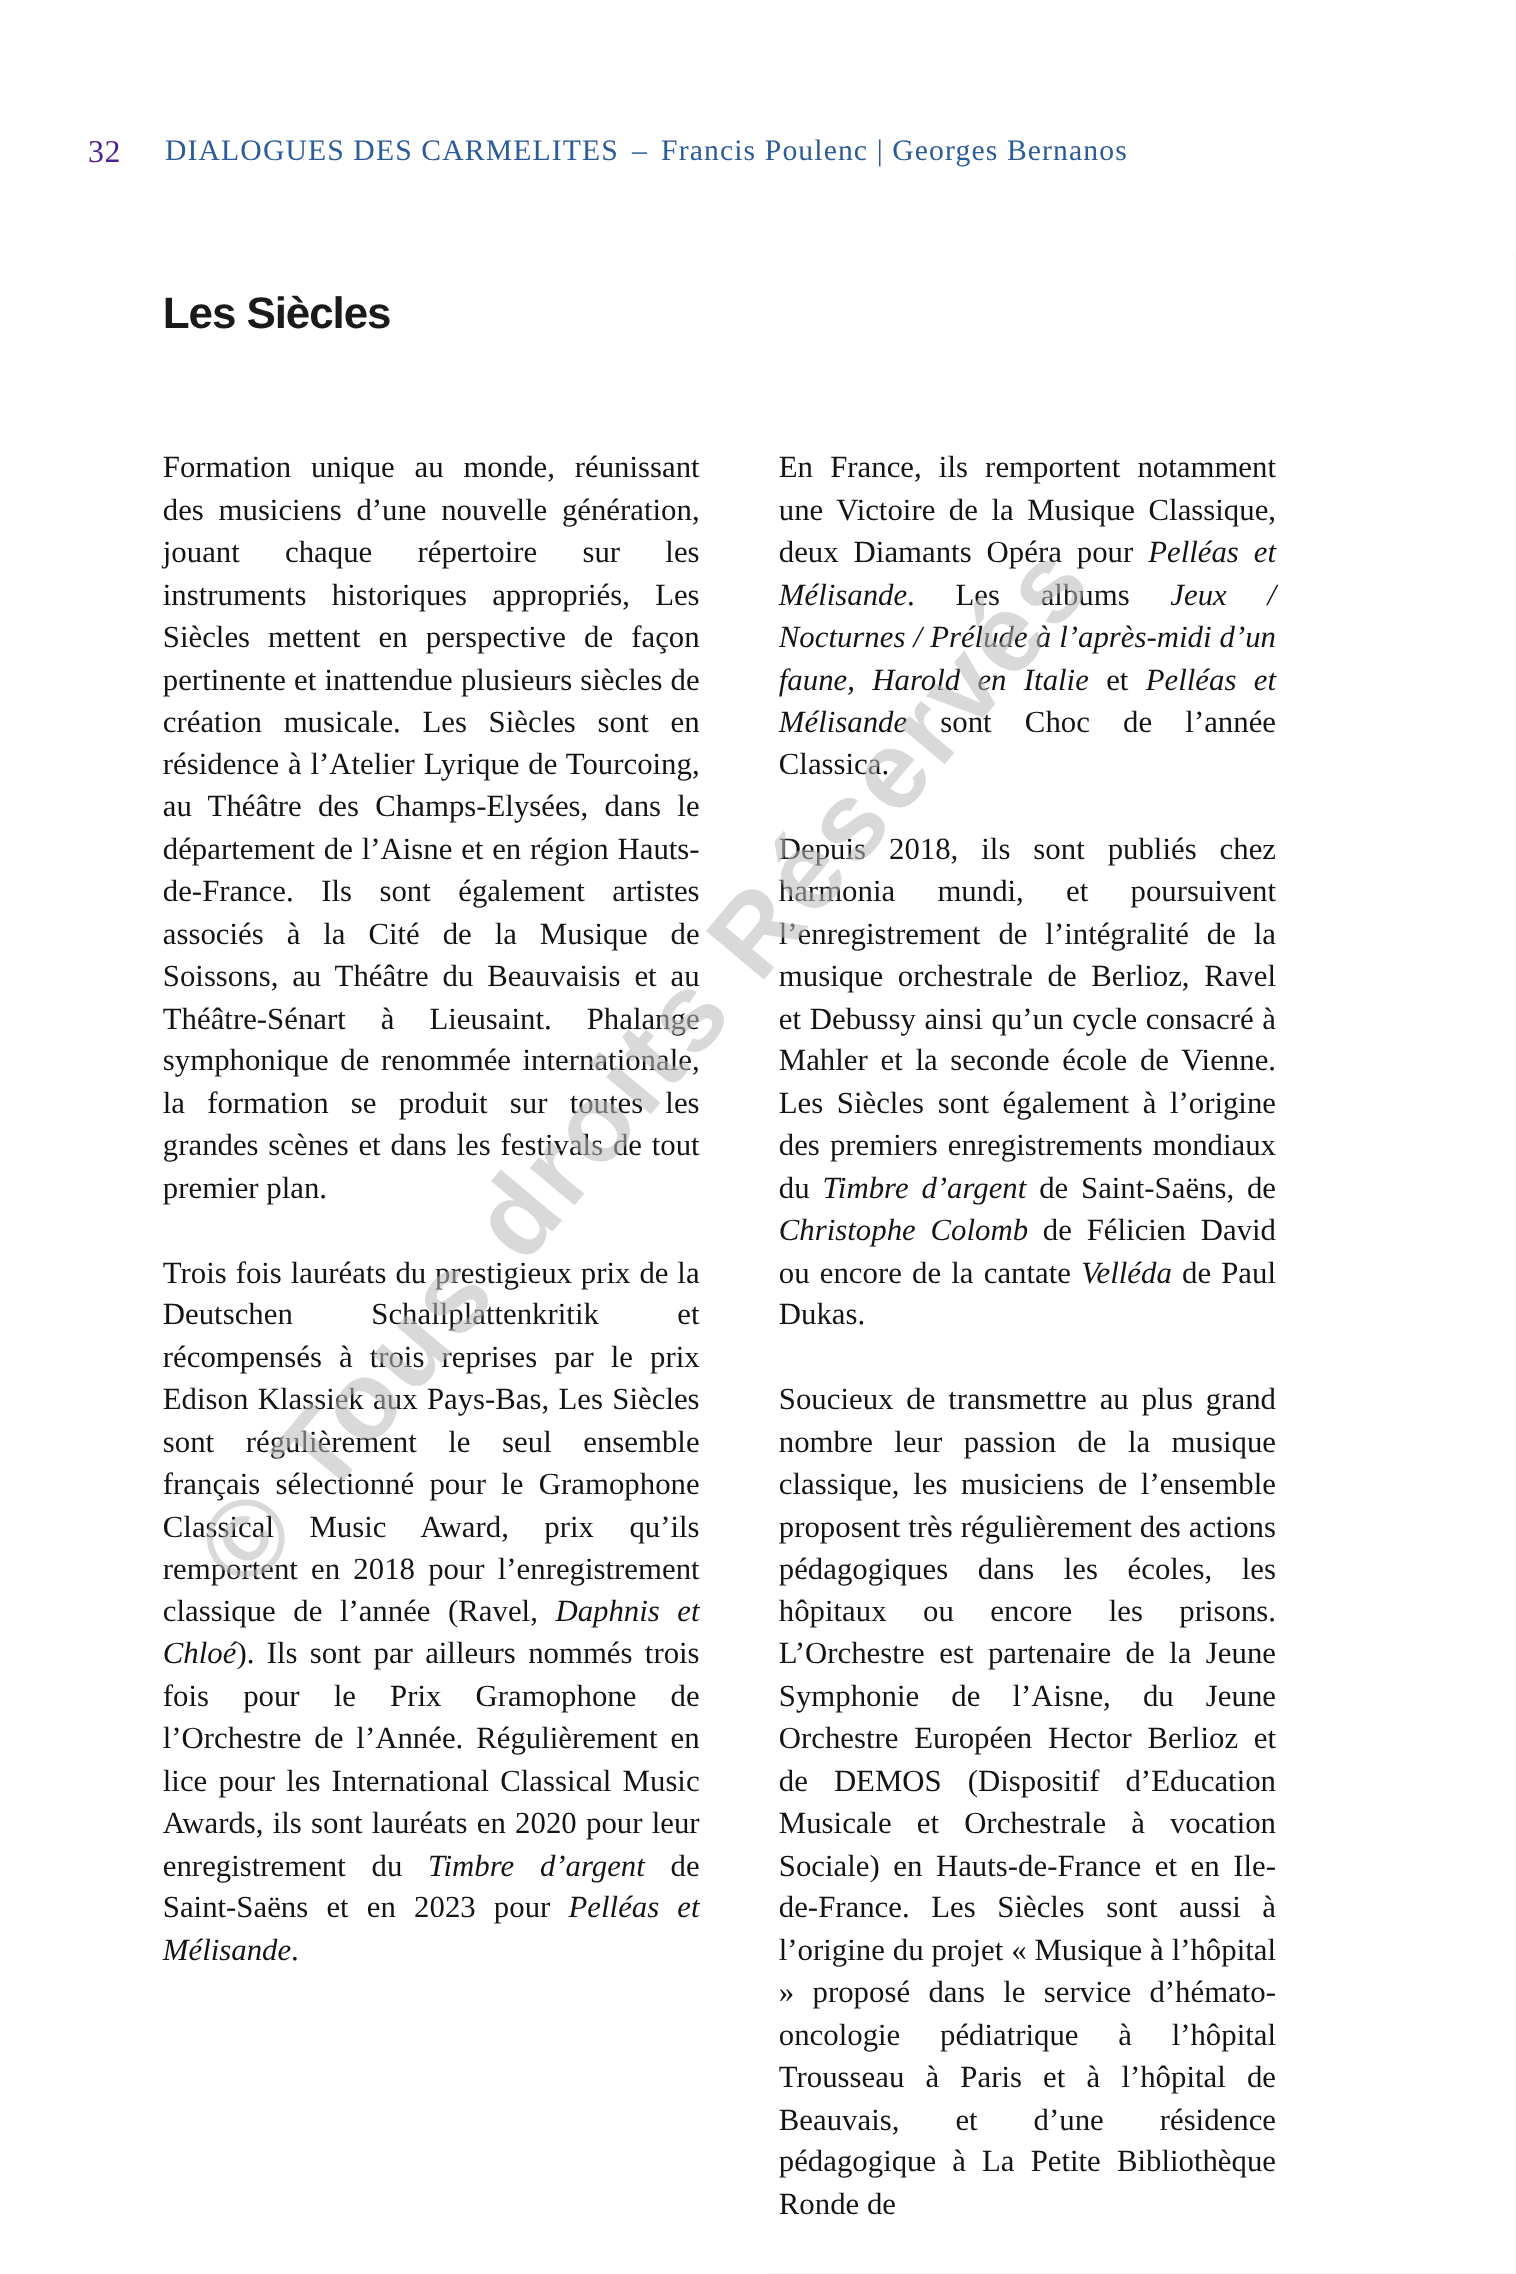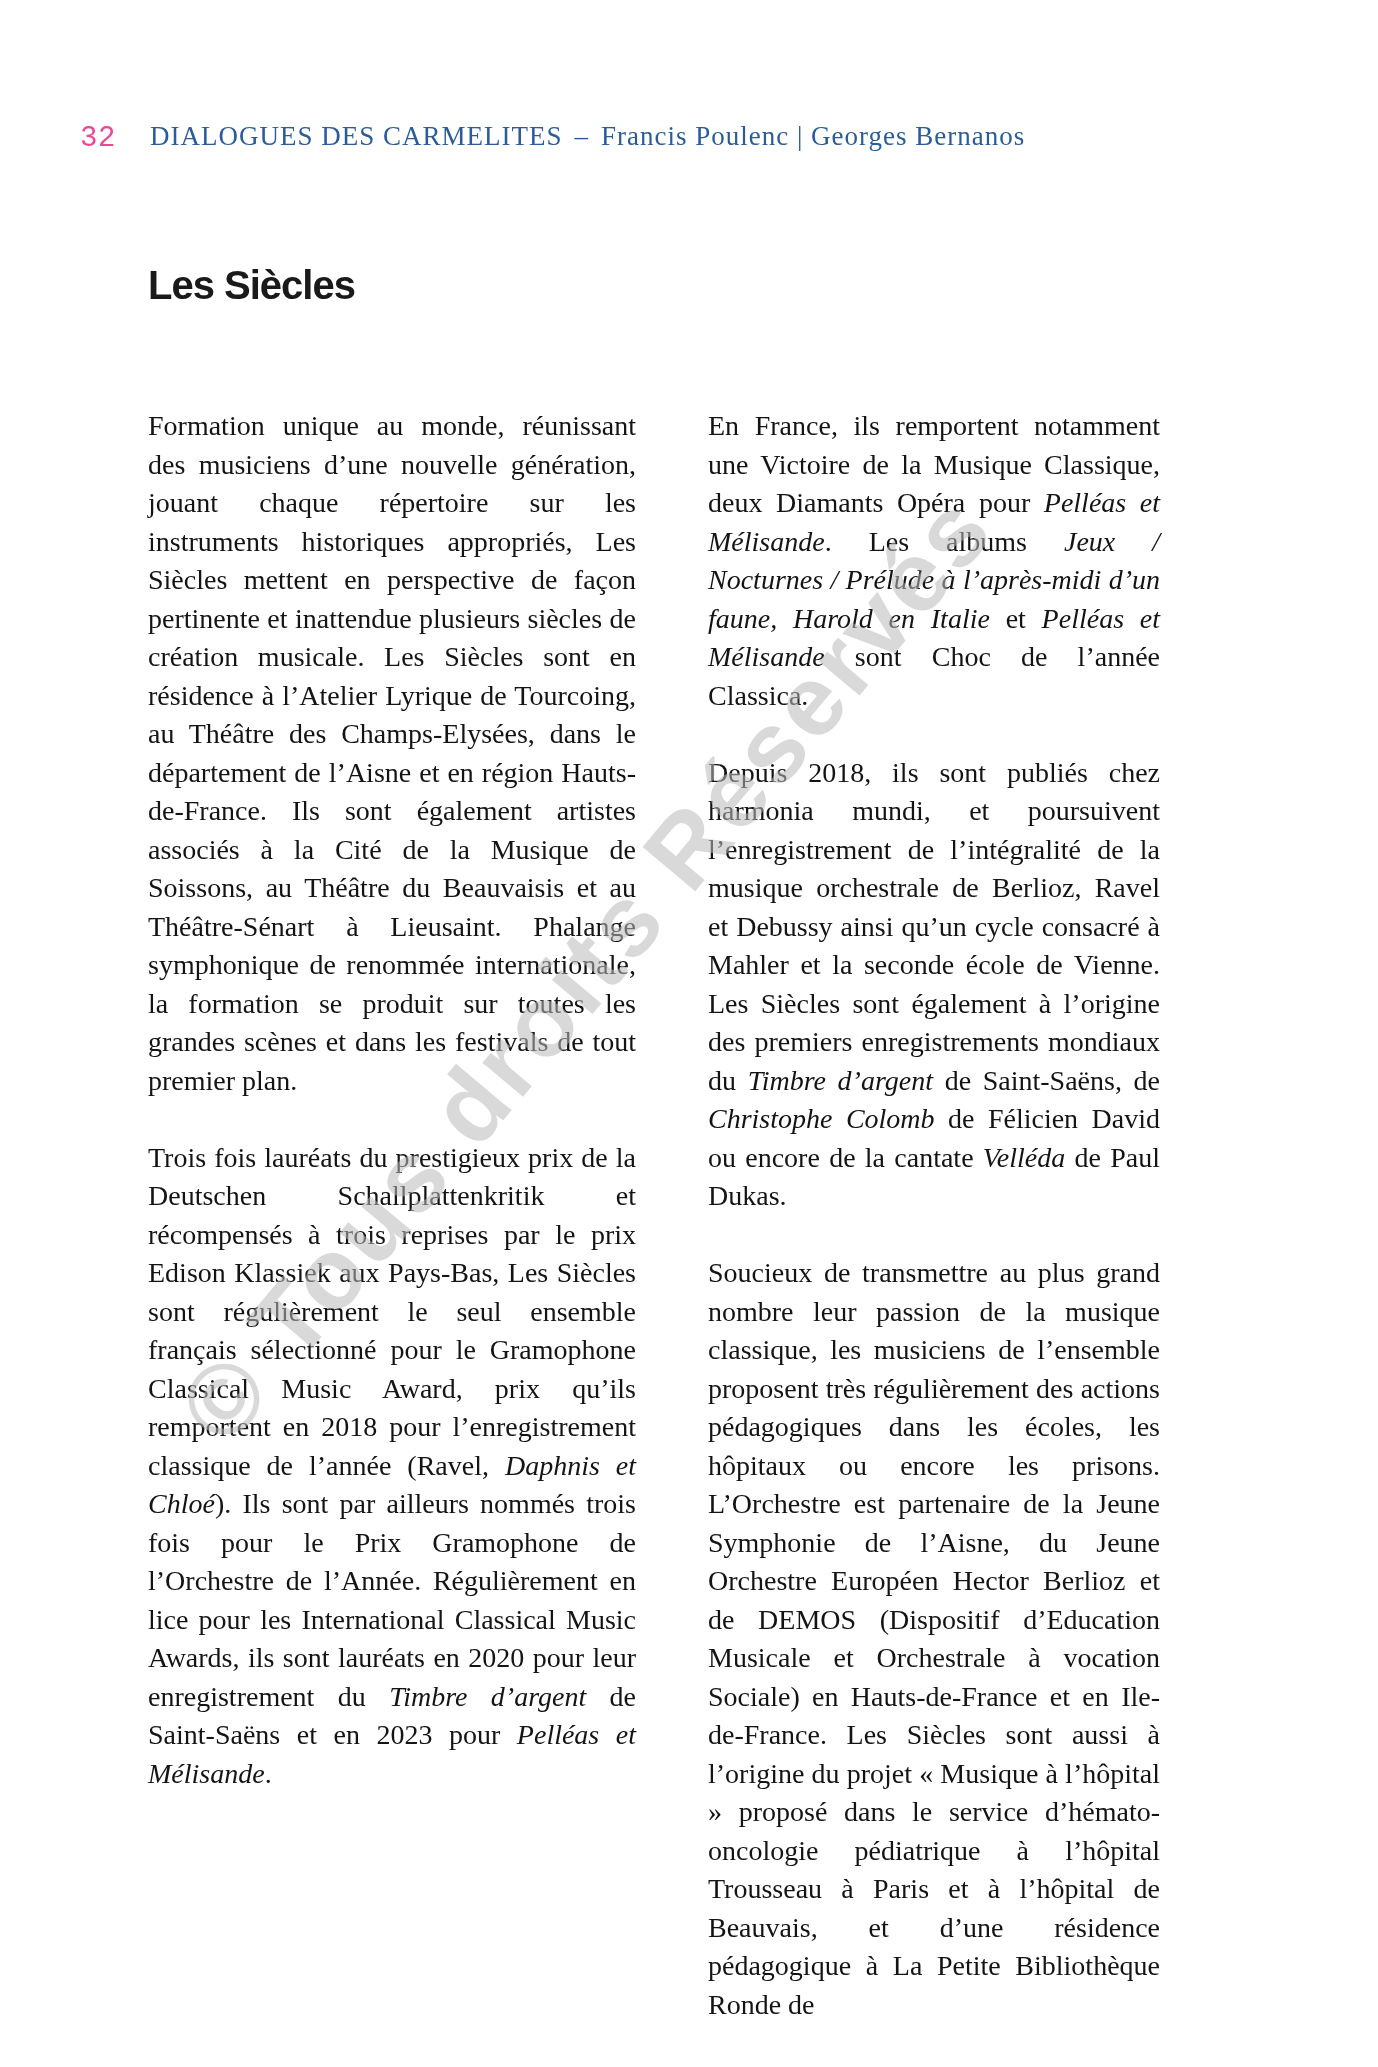--- a/index.html
+++ b/index.html
@@ -8,22 +8,22 @@
     width:1378px;height:2067px;
     background:#ffffff;
     overflow:hidden;
     font-family:"Liberation Serif", serif;
     color:#151515;
   }
   
   .header{position:absolute;top:121px;left:80px;right:80px;height:36px;white-space:nowrap;}
   .page-num{
     position:absolute;left:0;top:1px;
-    font-family:Liberation Mono, monospace;
-    font-size:29px;color:#ec4899;letter-spacing:0.5px;
+    font-family:Liberation Serif, serif;
+    font-size:29px;color:#4c1d95;letter-spacing:0.5px;
   }
   .header-main{
     position:absolute;left:70px;top:0;
     font-family:Liberation Serif, serif;
     font-size:27px;letter-spacing:1px;font-weight:500;
   }
   .header-main .dash{margin:0 12px;}
   
   .page-title{
     position:absolute;left:148px;top:238px;

